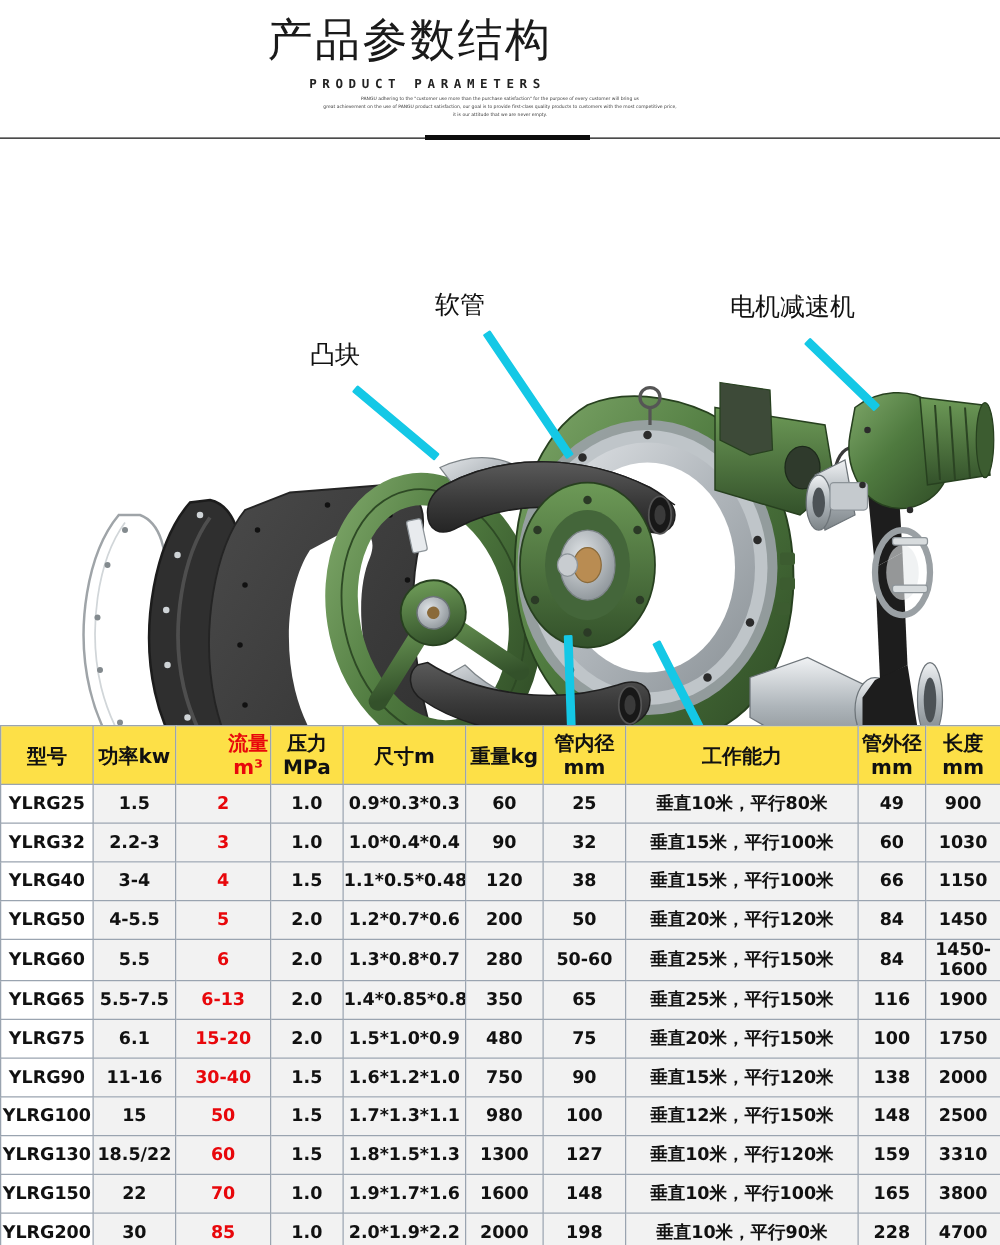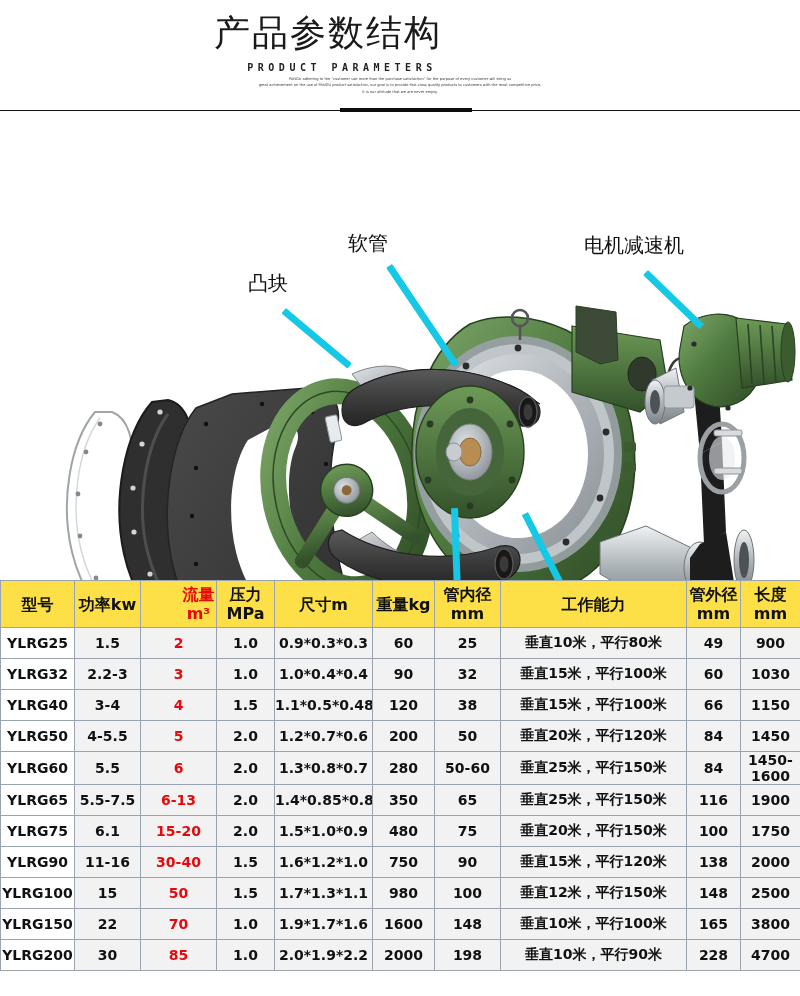--- a/index.html
+++ b/index.html
@@ -466,20 +466,32 @@
           <td class="flow">50</td>
           <td>1.5</td>
           <td>1.7*1.3*1.1</td>
           <td>980</td>
           <td>100</td>
           <td>垂直12米，平行150米</td>
           <td>148</td>
           <td>2500</td>
         </tr>
         <tr>
+          <td class="model">YLRG130</td>
+          <td>18.5/22</td>
+          <td class="flow">60</td>
+          <td>1.5</td>
+          <td>1.8*1.5*1.3</td>
+          <td>1300</td>
+          <td>127</td>
+          <td>垂直10米，平行120米</td>
+          <td>159</td>
+          <td>3310</td>
+        </tr>
+        <tr>
           <td class="model">YLRG150</td>
           <td>22</td>
           <td class="flow">70</td>
           <td>1.0</td>
           <td>1.9*1.7*1.6</td>
           <td>1600</td>
           <td>148</td>
           <td>垂直10米，平行100米</td>
           <td>165</td>
           <td>3800</td>

